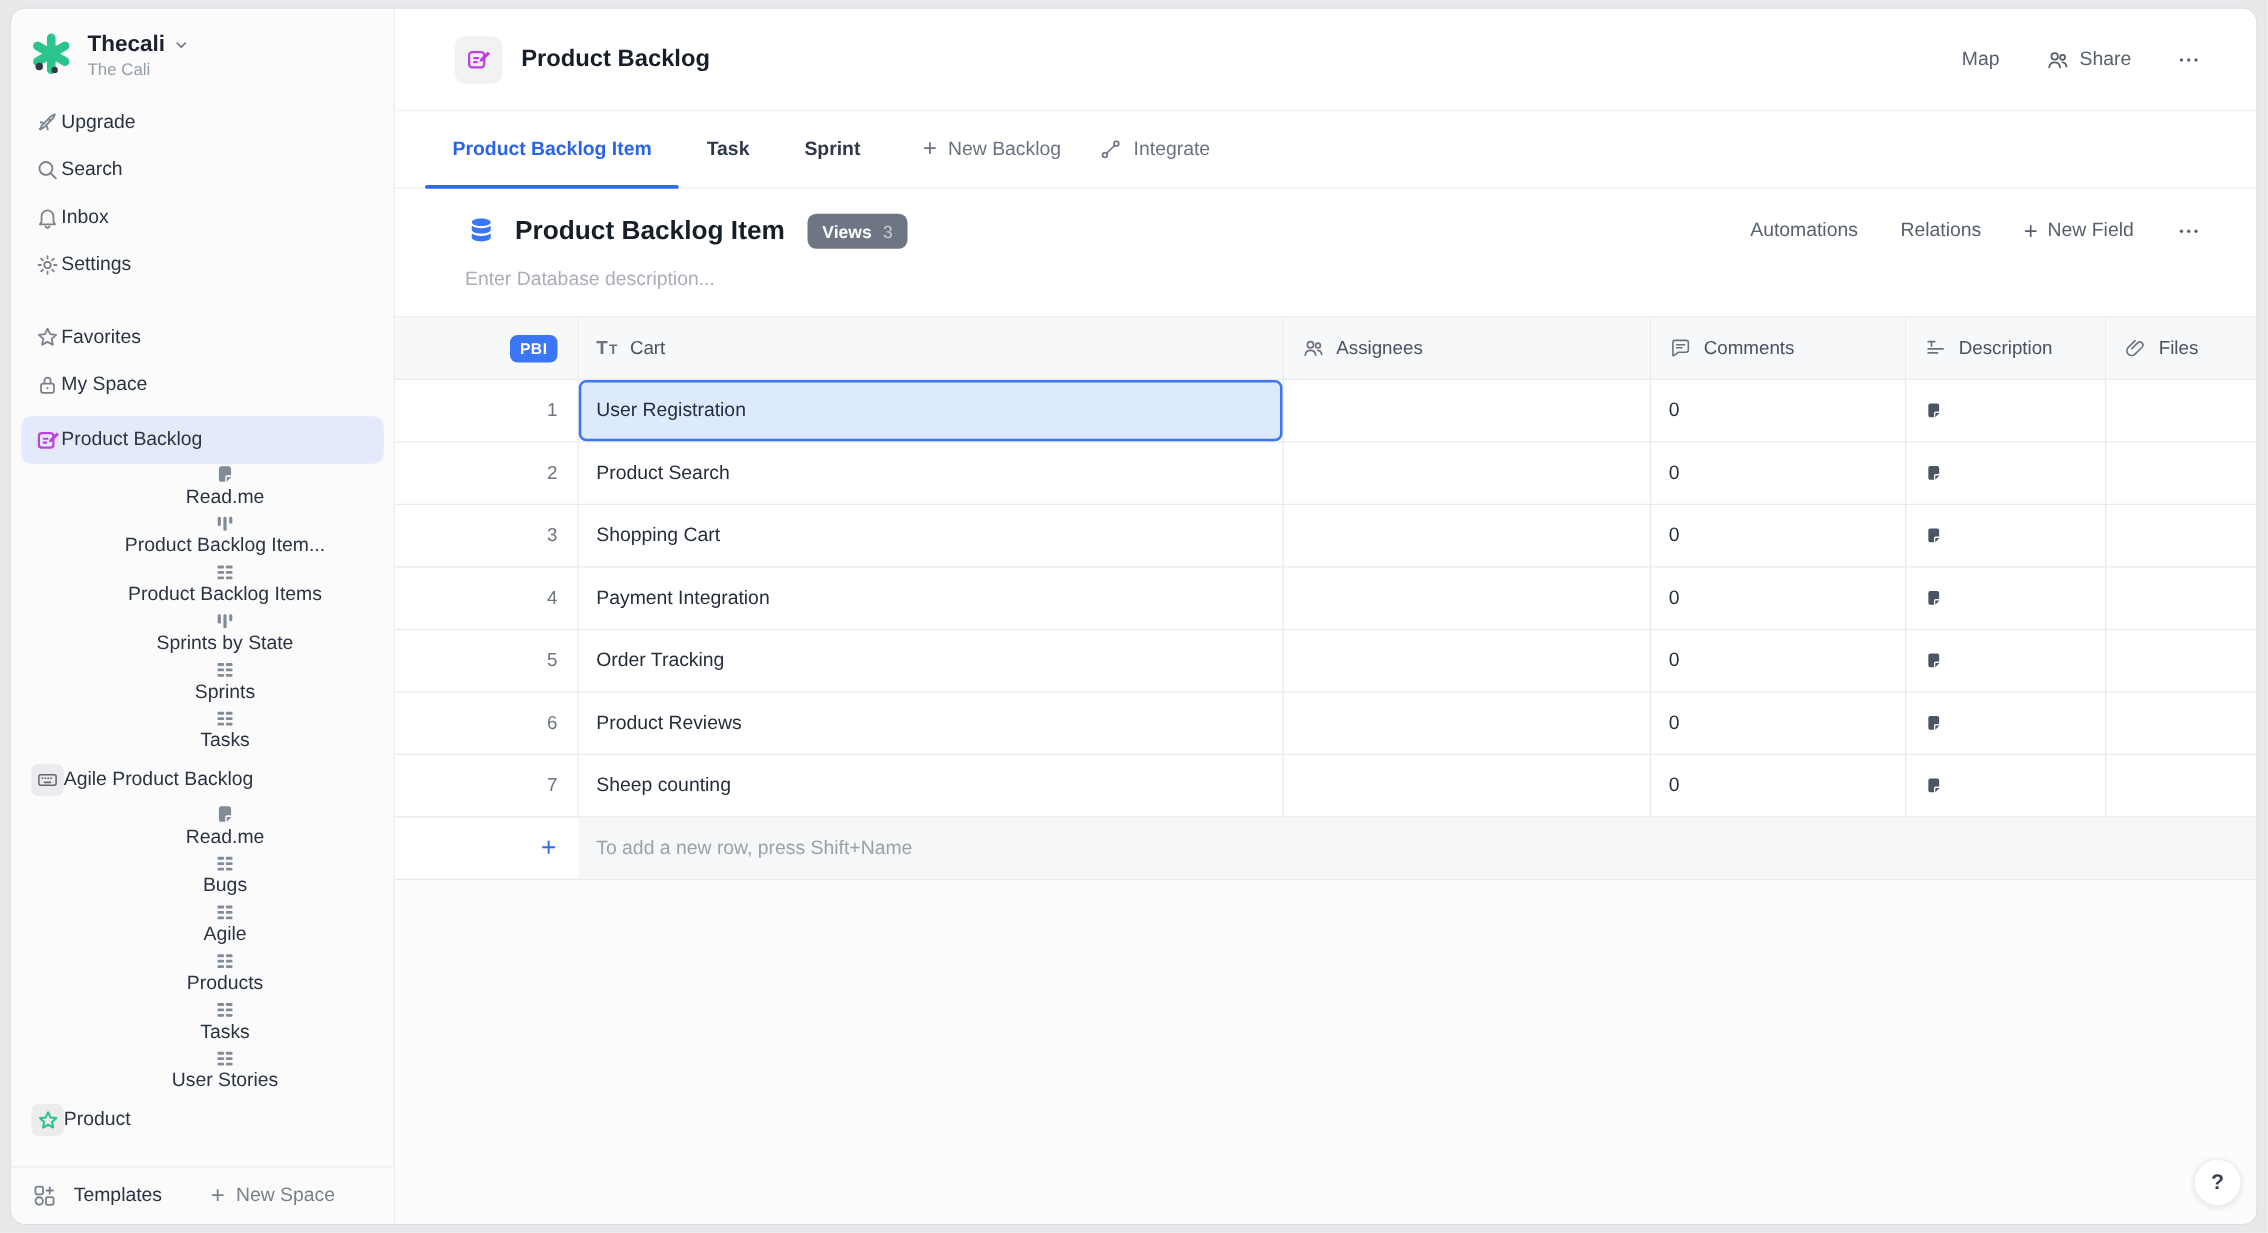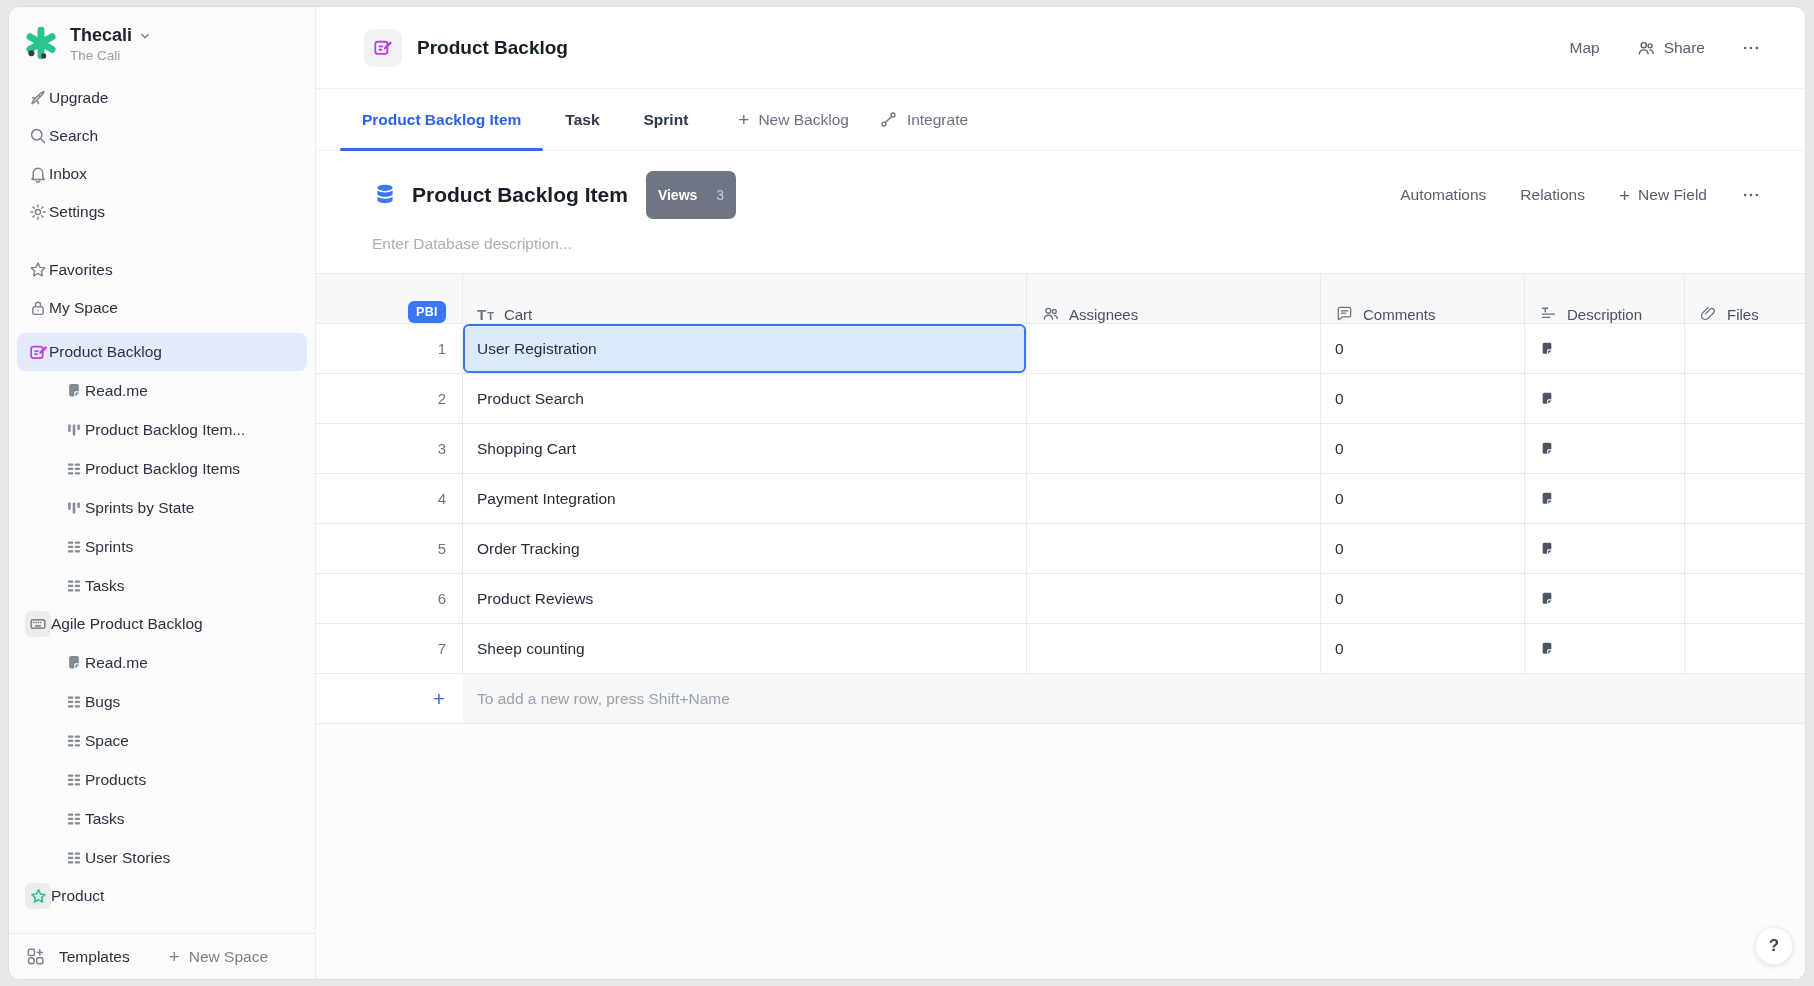--- a/index.html
+++ b/index.html
@@ -10,21 +10,21 @@
   .sidebar { width:307px; flex-shrink:0; background:#fbfbfc; border-right:1px solid #ebedef; position:relative; }
   .ws { display:flex; gap:11px; padding:18px 14px 4px 14px; align-items:flex-start; }
   .ws-logo { width:36px; height:36px; flex-shrink:0; }
   .ws-name-row { display:flex; align-items:center; gap:6px; font-size:18px; font-weight:bold; color:#1b222c; }
   .ws-chevron { color:#79818d; display:flex; }
   .ws-sub { font-size:13.5px; color:#959da7; margin-top:2px; }
   .nav { padding:12px 8px 0 8px; }
   .item { height:38px; display:flex; align-items:center; padding:0 10px; border-radius:8px; font-size:15.5px; color:#2a3340; cursor:default; }
   .item .ic { width:22px; display:flex; justify-content:center; align-items:center; color:#79818d; flex-shrink:0; }
   .item.sel { background:#e4eafb; }
-  .item.child { padding-left:46px; height:39px; }
+  .item.child { padding-left:46px; height:39px;flex-direction:column; }
   .item.child .ic { color:#838b97; }
   .gap-lg { margin-top:20px; }
   .gap-sm { margin-top:6px; }
   .tile { width:26px; height:26px; border-radius:6px; background:#ececee; display:flex; align-items:center; justify-content:center; color:#5f6673; flex-shrink:0; margin-left:-2px; }
   .accent-ic { color:#bf3fe0 !important; }
   .sfoot { position:absolute; bottom:0; left:0; right:0; height:46px; border-top:1px solid #eaebed; background:#fbfbfc; display:flex; align-items:center; padding:0 16px; gap:13px; font-size:15.5px; color:#2a3340; }
   .sfoot .ic { color:#79818d; display:flex; }
   .newspace { display:flex; align-items:center; gap:9px; color:#79818d; margin-left:26px; }
   .plus-g { font-size:19px; font-weight:400; line-height:1; }
 
@@ -42,33 +42,33 @@
   .tab.active { color:#2a63e8; }
   .tab.active::after { content:""; position:absolute; left:0; right:0; bottom:-1px; height:3px; background:#2f6bee; border-radius:2px; }
   .tab-actions { display:flex; align-items:center; gap:30px; margin-left:28px; color:#6a7280; font-size:15.5px; }
   .tab-action { display:flex; align-items:center; gap:9px; }
   .tab-action .ic { display:flex; color:#6a7280; }
 
   .db-head { padding:20px 44px 0 56px; flex-shrink:0; }
   .db-row1 { display:flex; align-items:center; }
   .db-ic { display:flex; color:#3b76f6; }
   .db-title { font-size:21px; font-weight:bold; color:#161e28; margin-left:14px; }
-  .views-badge { margin-left:18px; background:#6e7683; border-radius:7px; padding:16px 12px; display:flex; gap:19px; align-items:center; }
+  .views-badge { margin-left:18px; background:#6e7683; border-radius:7px; padding:6px 12px; display:flex; gap:9px; align-items:center; }
   .views-badge .vl { color:#fff; font-weight:bold; font-size:14px; }
   .views-badge .vc { color:#c9ced6; font-size:14px; }
   .db-actions { margin-left:auto; display:flex; align-items:center; gap:34px; color:#57606d; font-size:15.5px; }
   .db-action { display:flex; align-items:center; gap:8px; }
   .db-desc { margin:16px 0 20px 0; font-size:15.5px; color:#a9aeb8; }
 
   
   .tbl { flex-shrink:0; border-top:1px solid #e8eaec; }
   .trow { display:grid; grid-template-columns:147px 564px 294px 204px 160px minmax(120px,1fr); height:50px; }
   .cell { border-right:1px solid #e8eaec; border-bottom:1px solid #e8eaec; display:flex; align-items:center; padding:0 14px; font-size:15.5px; color:#252e3a; position:relative; min-width:0; }
   .cell:last-child { border-right:none; }
-  .thead .cell { background:#f7f8f9; color:#49525f; font-size:15px; gap:9px;align-items:flex-end; }
+  .thead .cell { background:#f7f8f9; color:#49525f; font-size:15px; gap:9px; }
   .thead .ic { display:flex; color:#6b7380; flex-shrink:0; }
   .cell.numc { justify-content:flex-end; padding-right:16px; color:#6c7480; font-size:15px; }
   .pbi { background:#3b76f6; color:#fff; font-weight:bold; font-size:12.5px; padding:4px 8px; border-radius:6px; letter-spacing:.4px; }
   .selring { position:absolute; inset:0; border:2px solid #3c76f2; background:#dde9fd; border-radius:6px; }
   .selring + .ctext { position:relative; }
   .tt { color:#6b7380; font-weight:700; font-size:15px; letter-spacing:1px; }
   .tt .tt2 { font-size:11px; }
   .note-ic { color:#4b5563; display:flex; }
   .addrow { display:grid; grid-template-columns:147px 1fr; height:50px; border-bottom:1px solid #e8eaec; }
   .addrow .pluscell { display:flex; align-items:center; justify-content:flex-end; padding-right:18px; color:#2f6bee; font-size:21px; }
@@ -280,21 +280,21 @@
           <span class="ic">
             <svg width="18" height="18" viewBox="0 0 24 24" fill="currentColor">
               <rect x="4" y="4.6" width="7" height="3" rx="1"></rect>
               <rect x="13" y="4.6" width="7" height="3" rx="1"></rect>
               <rect x="4" y="10.4" width="7" height="3" rx="1"></rect>
               <rect x="13" y="10.4" width="7" height="3" rx="1"></rect>
               <rect x="4" y="16.2" width="7" height="3" rx="1"></rect>
               <rect x="13" y="16.2" width="7" height="3" rx="1"></rect>
             </svg>
           </span>
-          <span>Space</span>
+          <span>Agile</span>
         </div>
         <div class="item child">
           <span class="ic">
             <svg width="18" height="18" viewBox="0 0 24 24" fill="currentColor">
               <rect x="4" y="4.6" width="7" height="3" rx="1"></rect>
               <rect x="13" y="4.6" width="7" height="3" rx="1"></rect>
               <rect x="4" y="10.4" width="7" height="3" rx="1"></rect>
               <rect x="13" y="10.4" width="7" height="3" rx="1"></rect>
               <rect x="4" y="16.2" width="7" height="3" rx="1"></rect>
               <rect x="13" y="16.2" width="7" height="3" rx="1"></rect>

